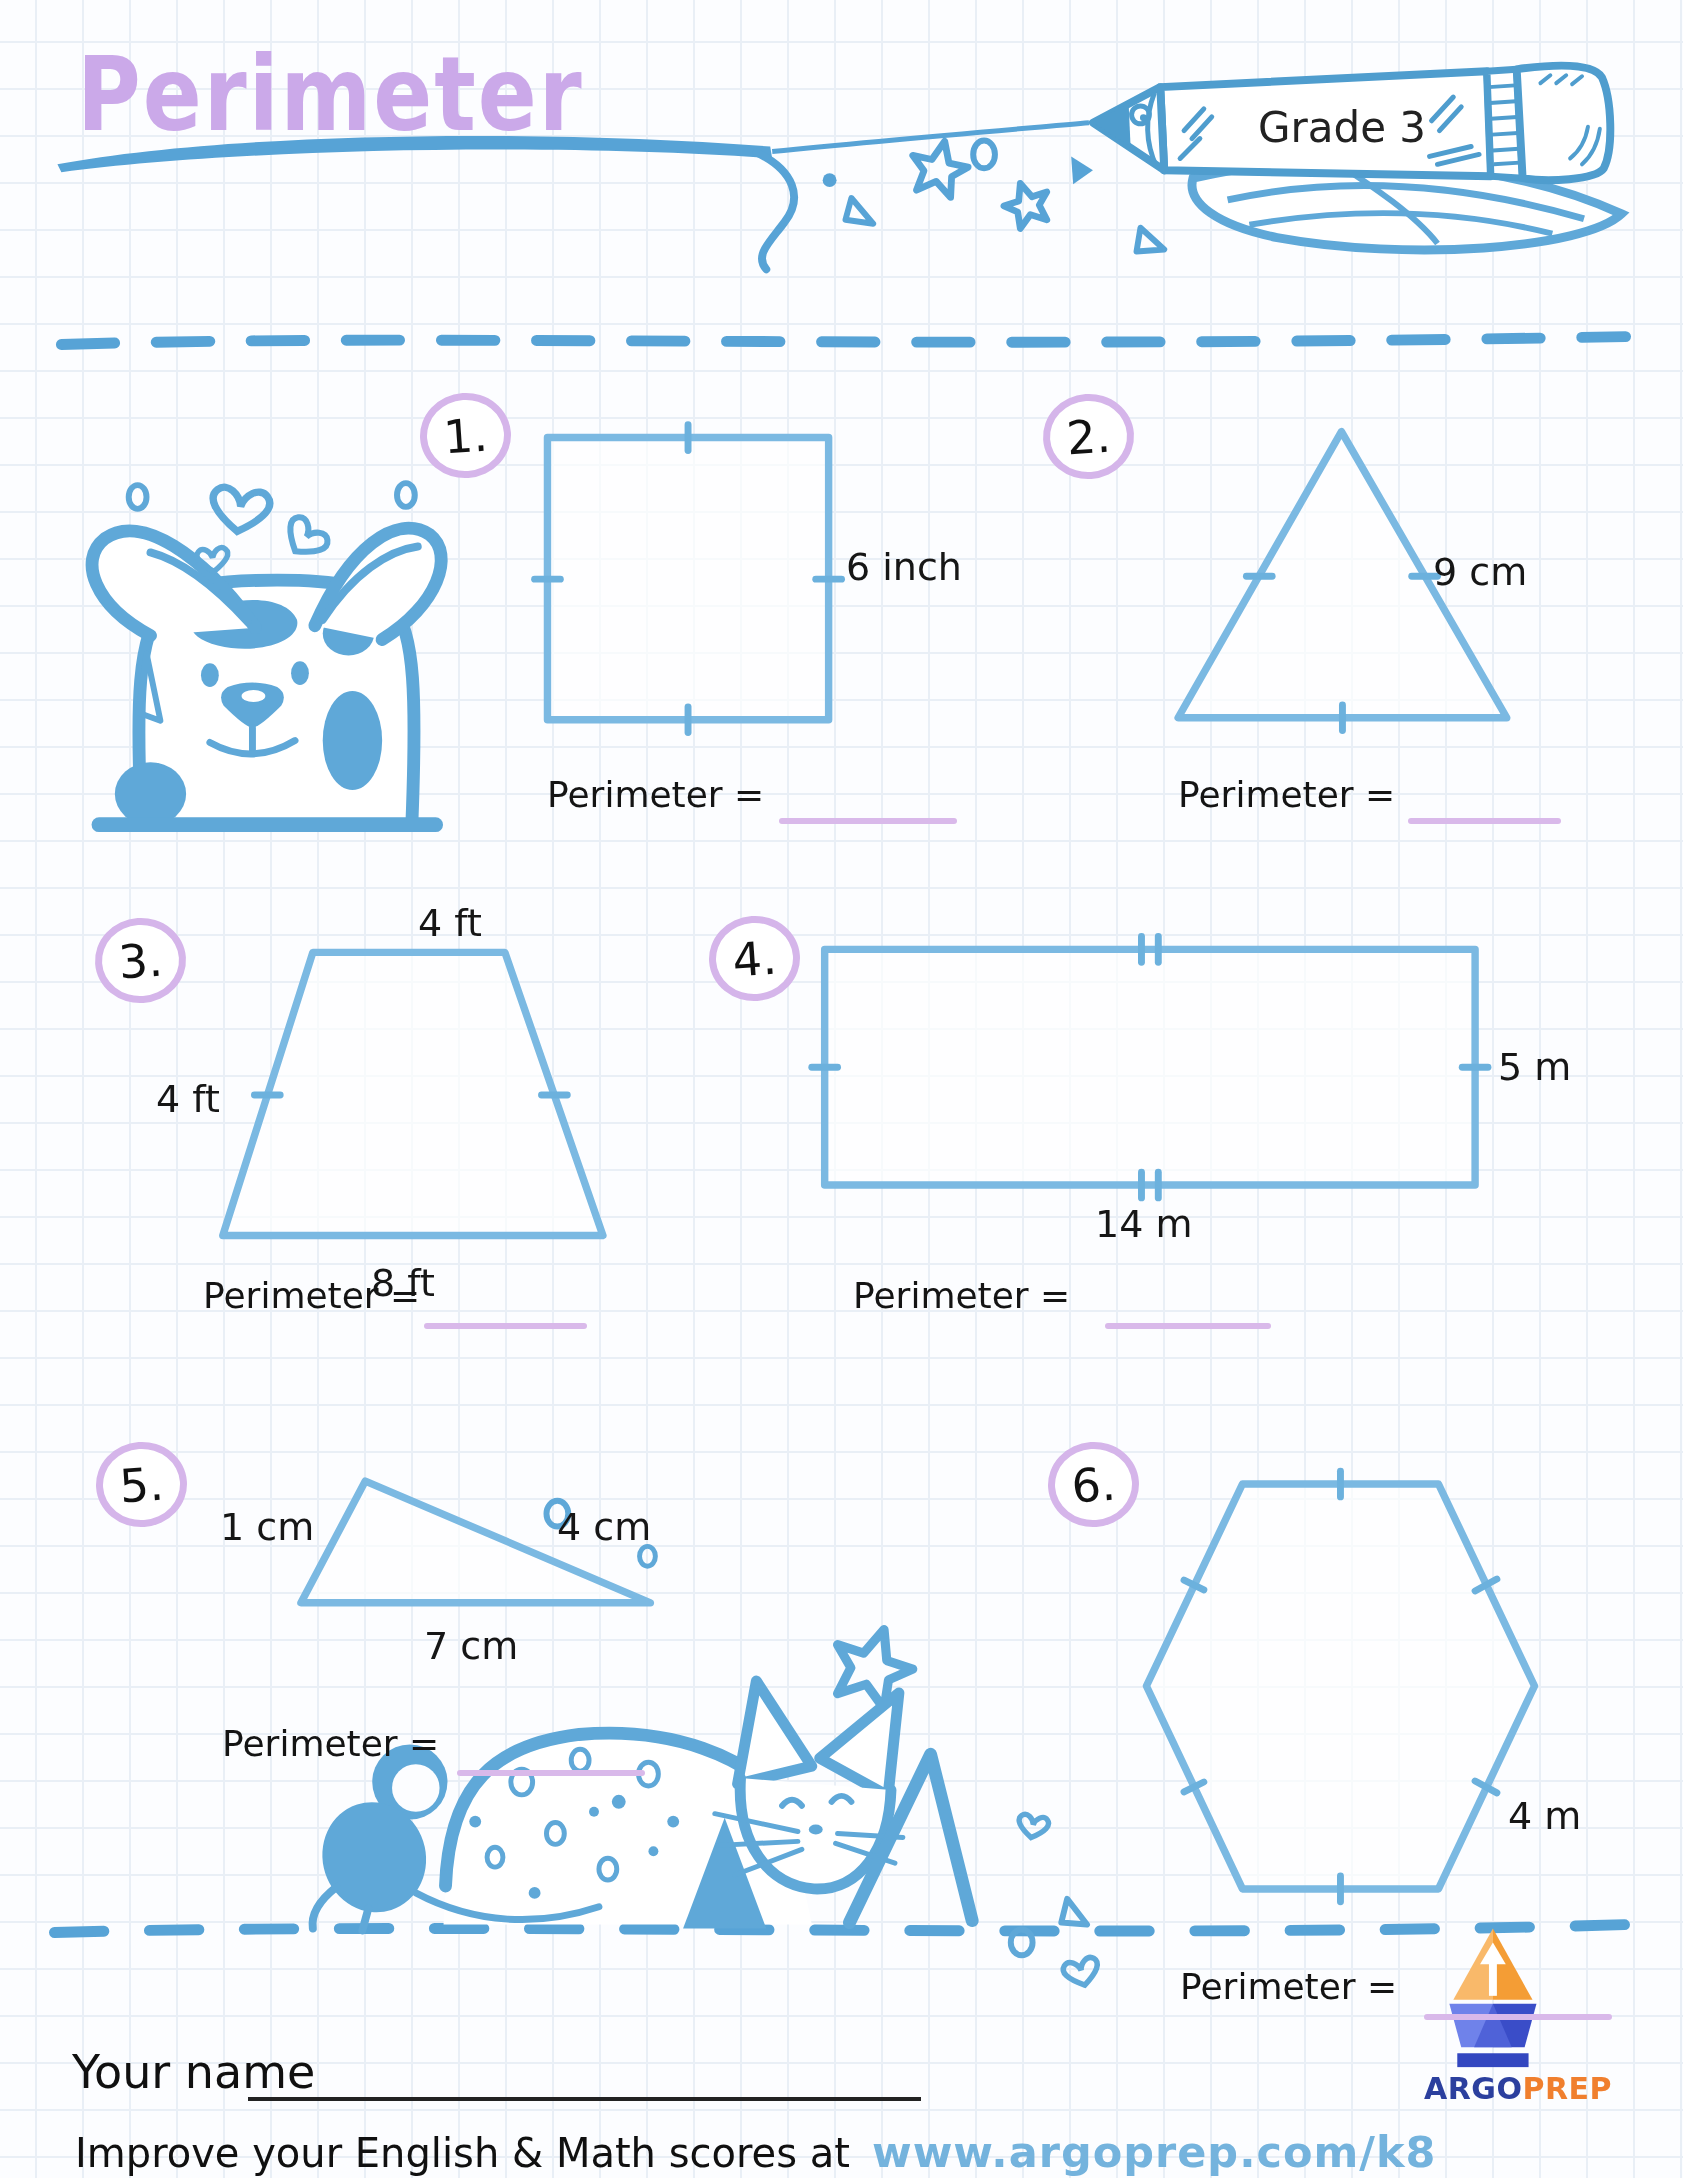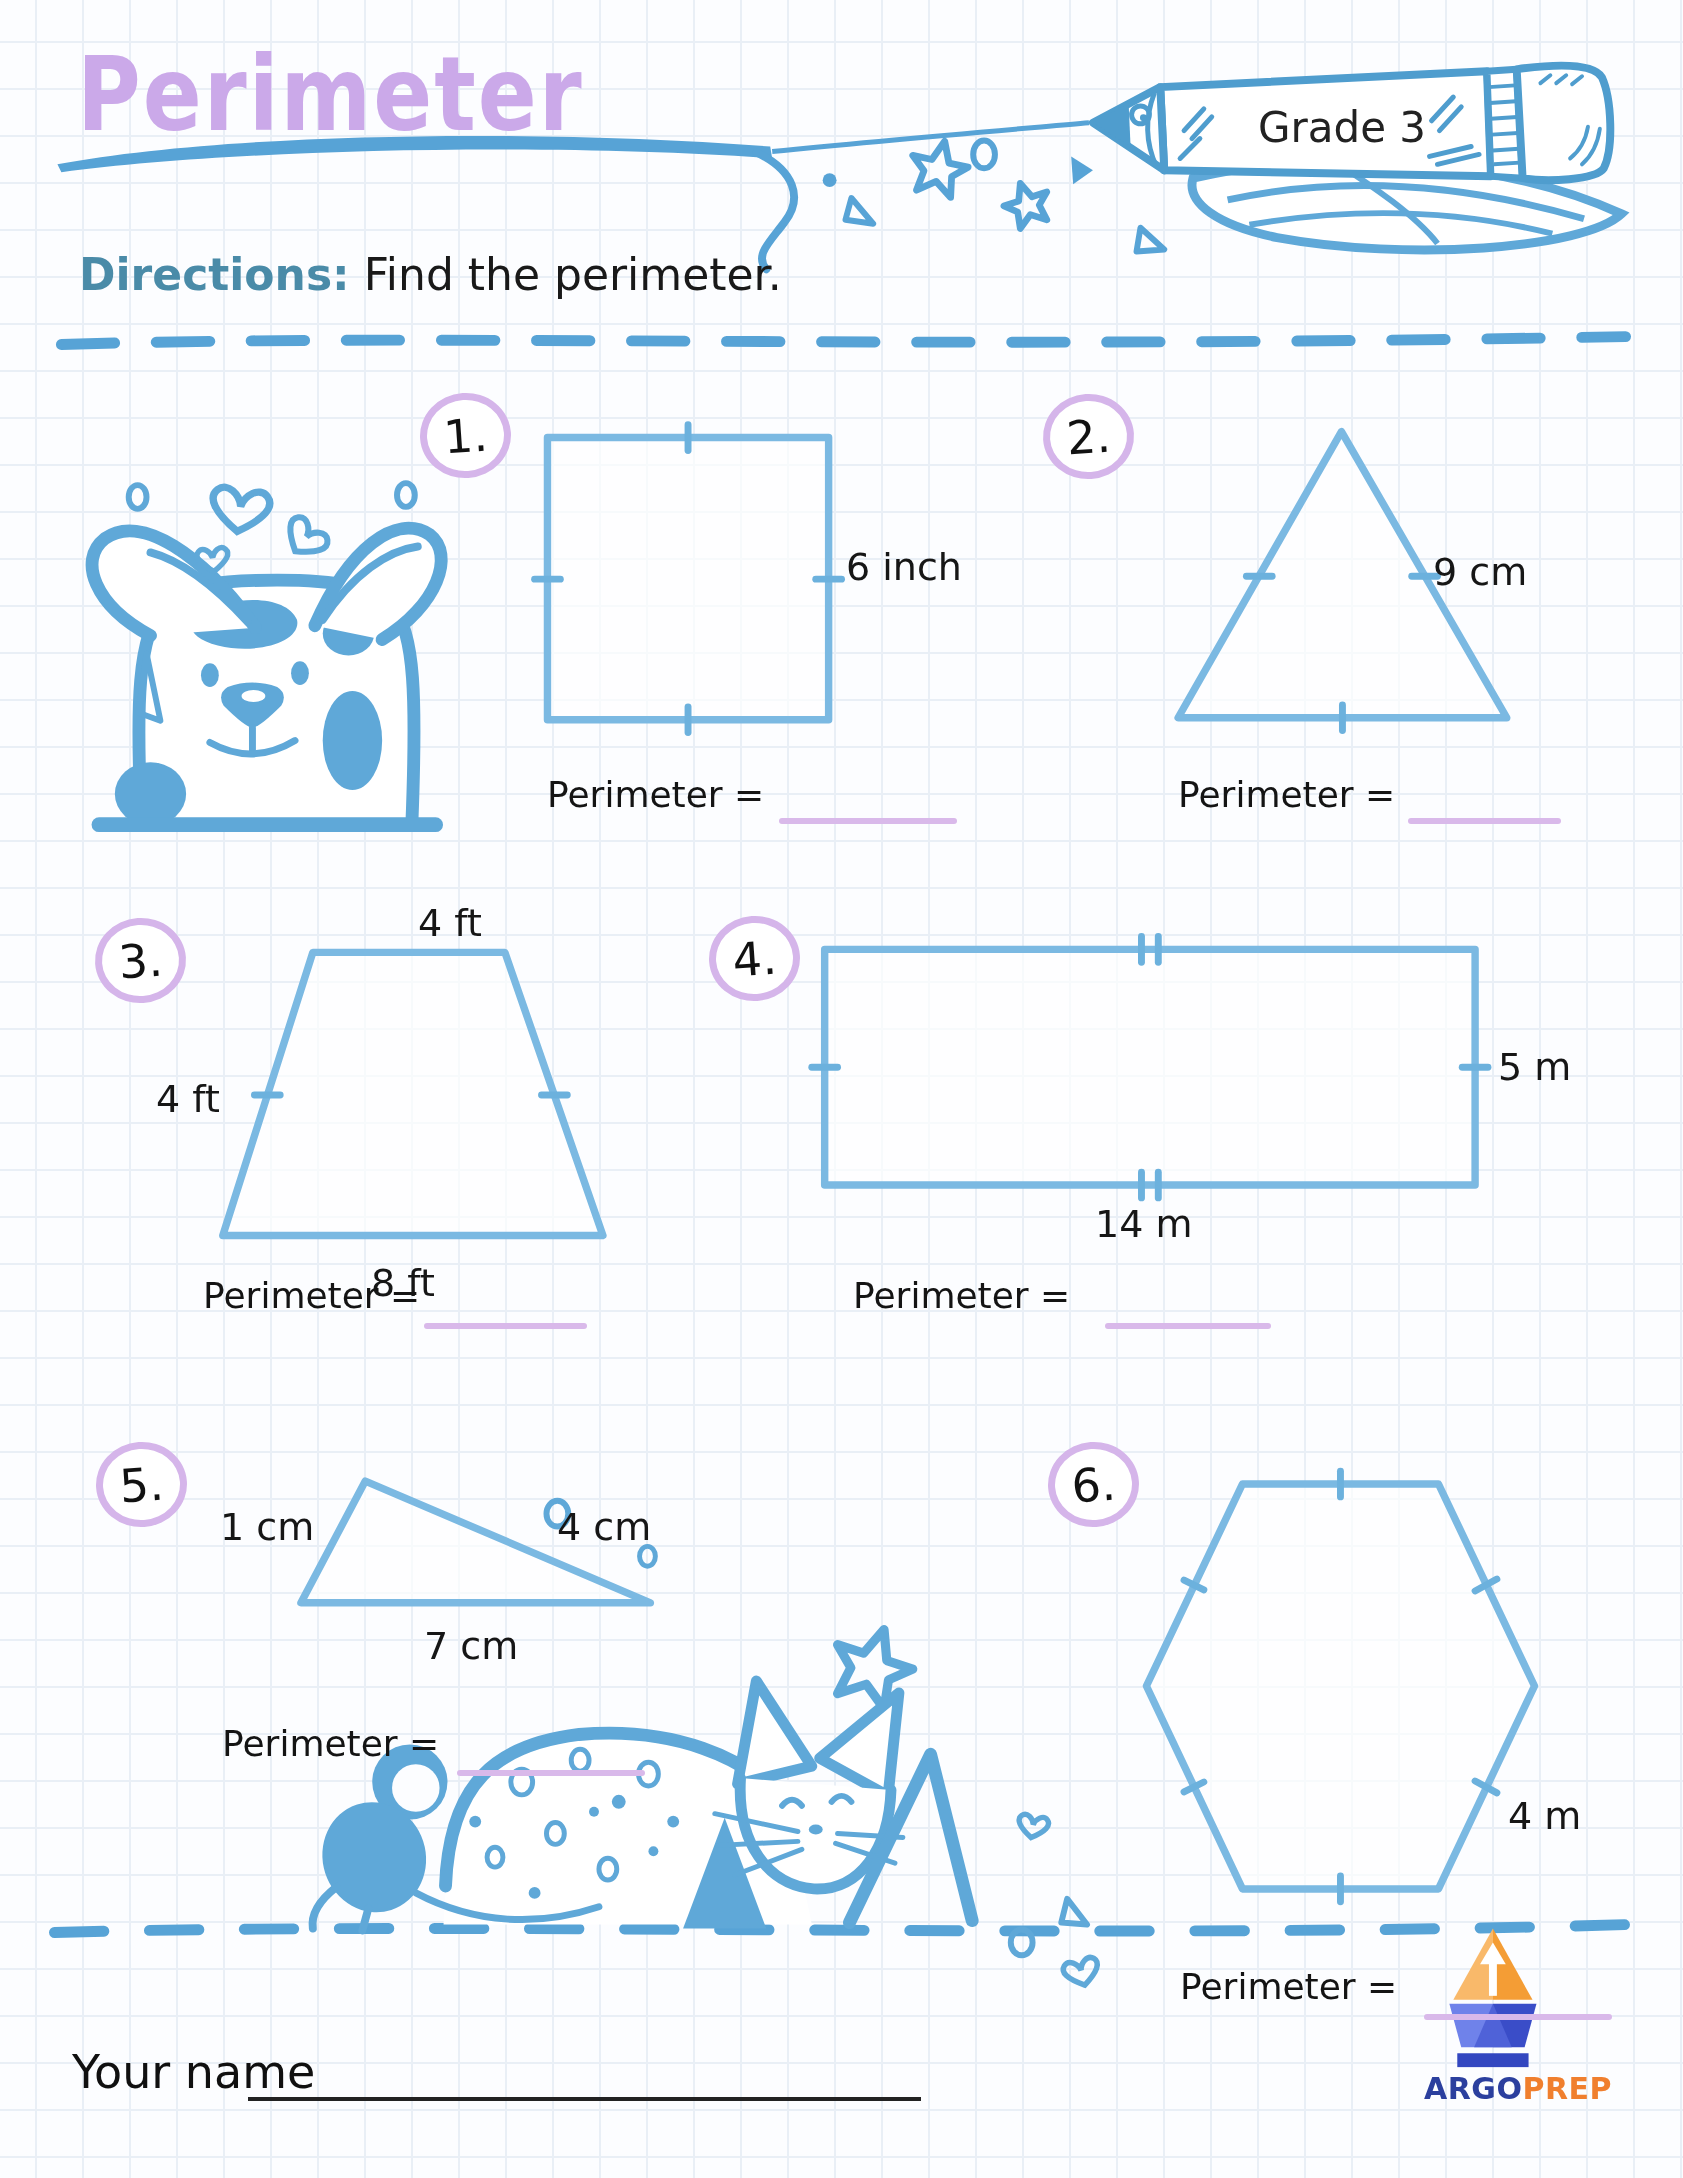--- a/index.html
+++ b/index.html
@@ -226,23 +226,20 @@
       <path d="M 1464 2024 L 1508 2024 L 1508 2068 L 1476 2068 Z" fill="#6f82ea"></path>
       <path d="M 1508 2024 L 1552 2024 L 1540 2068 L 1508 2068 Z" fill="#3a4dc8"></path>
       <path d="M 1508 2024 L 1527 2068 L 1489 2068 Z" fill="#4f62d8"></path>
       <rect x="1472" y="2074" width="72" height="14" fill="#3347c0"></rect>
     </g>
   </svg>
 
   <div class="abs title">Perimeter</div>
   <div class="abs grade">Grade 3</div>
 
-  <div class="abs directions">
-    <span class="dlabel">Directions:</span><span class="dtext">Find the perimeter.</span>
-  </div>
 
   <div class="abs qnum" style="left:420px;top:393px;">
       <span>1.</span>
     </div>
   <div class="abs qnum" style="left:1043px;top:394px;">
       <span>2.</span>
     </div>
   <div class="abs qnum" style="left:95px;top:918px;">
       <span>3.</span>
     </div>
@@ -276,18 +273,21 @@
   <div class="abs ans-line" style="left:424px;top:1323px;width:163px;"></div>
   <div class="abs plabel" style="left:853px;top:1275px;">Perimeter =</div>
   <div class="abs ans-line" style="left:1105px;top:1323px;width:166px;"></div>
   <div class="abs plabel" style="left:222px;top:1723px;">Perimeter =</div>
   <div class="abs ans-line" style="left:457px;top:1770px;width:188px;"></div>
   <div class="abs plabel" style="left:1180px;top:1966px;">Perimeter =</div>
   <div class="abs ans-line" style="left:1424px;top:2014px;width:188px;"></div>
 
   <div class="abs name-label">Your name</div>
   <div class="abs name-line"></div>
+  <div class="abs promo">
+    <span>Improve your English &amp; Math scores at</span><span class="url">www.argoprep.com/k8</span>
+  </div>
   <div class="abs logo-text">
     <span class="argo">ARGO</span><span class="prep">PREP</span>
   </div>
 
 </div>
 
 
 </body></html>

